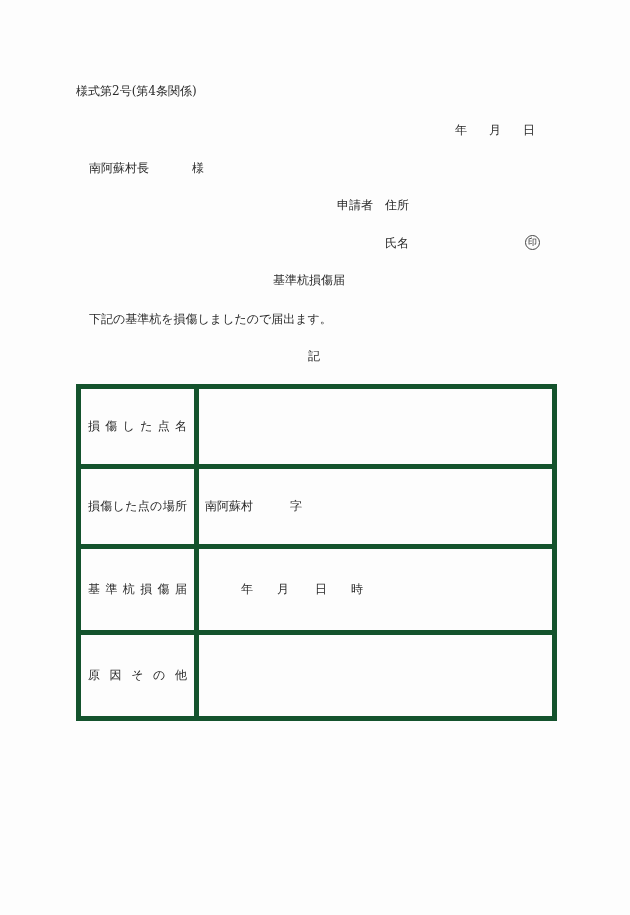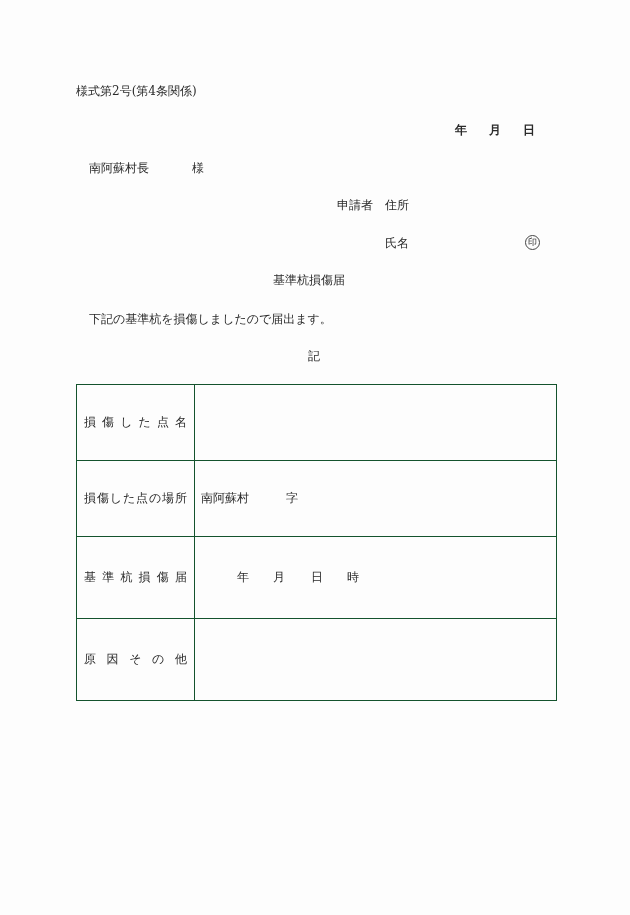--- a/index.html
+++ b/index.html
@@ -13,21 +13,21 @@
       position: relative;
       overflow: hidden;
       font-family: "DejaVu Serif", "Liberation Serif", serif;
       color: #2a2a2a;
       font-size: 12px;
     }
     .abs { position: absolute; white-space: nowrap; line-height: 14px; }
 
     .form-number { left: 76px; top: 84px; }
 
-    .date-row { left: 455px; top: 123px; font-weight: bold; }
+    .date-row { left: 455px; top: 123px; }
     .date-row span { display: inline-block; }
     .date-row .gap1 { margin-left: 22px; }
     .date-row .gap2 { margin-left: 22px; }
 
     .addressee { left: 89px; top: 161px; }
     .addressee .honorific { margin-left: 43px; }
 
     .applicant-label { left: 337px; top: 198px; text-align: center; }
     .address-label { left: 385px; top: 198px; }
     .name-label { left: 385px; top: 236px; }
@@ -48,21 +48,21 @@
 
     table.record {
       position: absolute;
       left: 76px;
       top: 384px;
       width: 481px;
       border-collapse: collapse;
       table-layout: fixed;
     }
     table.record td {
-      border: 1px solid #14532d;
+      border: 5px solid #14532d;
       padding: 0;
       vertical-align: middle;
       font-size: 12px;
     }
     table.record td.label {
       width: 118px;
       text-align: justify;
       text-align-last: justify;
       padding: 0 7px 0 7px;
       box-sizing: border-box;

